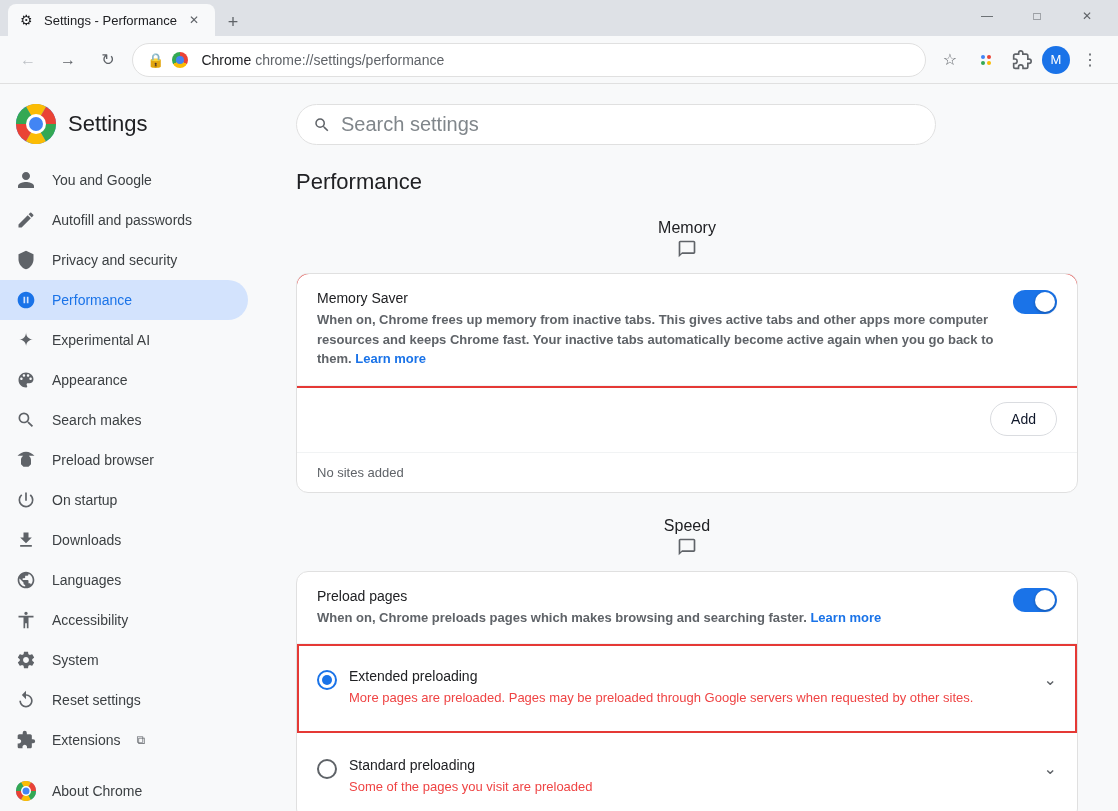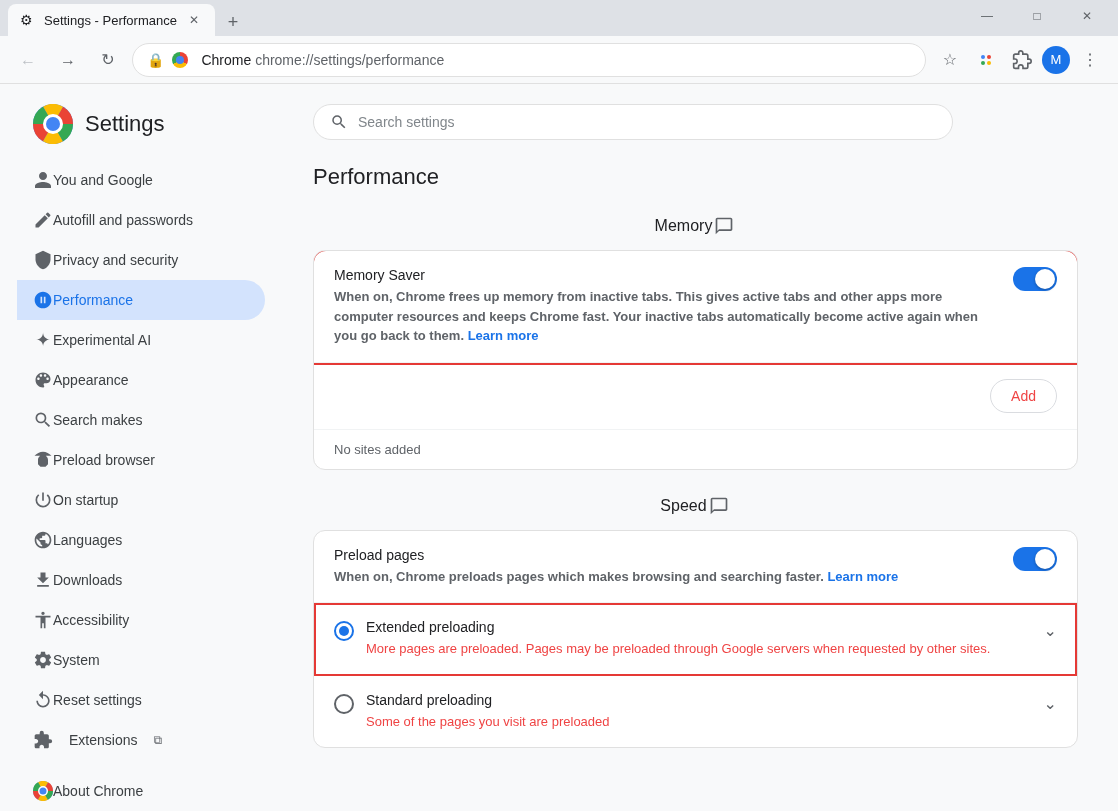--- a/index.html
+++ b/index.html
@@ -26,60 +26,60 @@
     .chrome-logo-small::after { content: ''; position: absolute; inset: 4px; border-radius: 50%; background: #4285f4; }
     .address-text { font-size: 14px; color: #202124; flex: 1; }
     .toolbar-icons { display: flex; align-items: center; gap: 4px; }
     .toolbar-icon { width: 32px; height: 32px; border-radius: 50%; display: flex; align-items: center; justify-content: center; cursor: pointer; color: #5f6368; font-size: 16px; }
     .profile-icon { width: 28px; height: 28px; border-radius: 50%; background: #1a73e8; color: white; display: flex; align-items: center; justify-content: center; font-size: 13px; font-weight: 500; cursor: pointer; }
 
     
     .main-content { display: flex; flex: 1; overflow: hidden; background: #f8f9fa; }
 
     
-    .sidebar { width: 256px; background: #f8f9fa; overflow-y: auto; padding: 8px 0; flex-shrink: 0; margin-left: 17px; }
+    .sidebar { width: 256px; background: #f8f9fa; overflow-y: auto; padding: 8px 0; flex-shrink: 0; }
     .settings-header { display: flex; align-items: center; gap: 12px; padding: 12px 16px 16px; }
     .chrome-logo { width: 40px; height: 40px; position: relative; }
     .settings-title { font-size: 22px; font-weight: 400; color: #202124; }
-    .sidebar-item { display: flex; align-items: center; padding: 10px 16px; cursor: pointer; border-radius: 0 24px 24px 0; margin-right: 8px; color: #3c4043; }
+    .sidebar-item { display: flex; align-items: center; gap: 16px; padding: 10px 16px; cursor: pointer; border-radius: 0 24px 24px 0; margin-right: 8px; color: #3c4043; }
     .sidebar-item.active { background: #d3e3fd; color: #1a73e8; font-weight: 500; }
     .sidebar-icon { width: 20px; height: 20px; display: flex; align-items: center; justify-content: center; color: #5f6368; font-size: 18px; flex-shrink: 0; }
     .sidebar-item.active .sidebar-icon { color: #1a73e8; }
     .sidebar-label { font-size: 14px; }
     .sidebar-item-with-ext { display: flex; align-items: center; gap: 16px; padding: 10px 16px; cursor: pointer; border-radius: 0 24px 24px 0; margin-right: 8px; color: #3c4043; }
     .ext-icon { font-size: 12px; color: #5f6368; }
 
     
     .content-area { flex: 1; overflow-y: auto; padding: 20px 40px; }
     .page-title { font-size: 22px; font-weight: 400; color: #202124; margin-bottom: 24px; }
 
-    .section-header { display: flex; align-items: center; justify-content: center; margin-bottom: 12px; }
+    .section-header { display: flex; align-items: center; justify-content: flex-start; margin-bottom: 12px; flex-direction: column; }
     .section-title { font-size: 16px; font-weight: 500; color: #202124; }
     .feedback-icon { width: 24px; height: 24px; display: flex; align-items: center; justify-content: center; color: #5f6368; cursor: pointer; font-size: 16px; }
 
     .card { background: #fff; border-radius: 12px; padding: 0; margin-bottom: 24px; border: 1px solid #e0e0e0; overflow: hidden; margin-top: 9px; }
     .card-item { padding: 16px 20px; display: flex; align-items: flex-start; justify-content: space-between; gap: 16px; border-bottom: 1px solid #f1f3f4; }
     .card-item:last-child { border-bottom: none; }
 
     .item-text { flex: 1; }
     .item-title { font-size: 14px; font-weight: 500; color: #202124; margin-bottom: 4px; }
     .item-desc { font-size: 13px; color: #5f6368; line-height: 1.5; font-weight: bold; }
     .item-desc a { color: #1a73e8; text-decoration: none; }
 
     
     .toggle { width: 44px; height: 24px; border-radius: 12px; background: #1a73e8; position: relative; cursor: pointer; flex-shrink: 0; }
     .toggle::after { content: ''; position: absolute; width: 20px; height: 20px; border-radius: 50%; background: white; top: 2px; right: 2px; transition: left 0.2s; box-shadow: 0 1px 3px rgba(0,0,0,0.3); }
 
     
-    .add-btn { padding: 8px 20px; border: 1px solid #dadce0; border-radius: 20px; background: #fff; color: #ef4444; font-size: 14px; cursor: pointer; white-space: nowrap; font-weight: 500; flex-shrink: 0; }
+    .add-btn { padding: 8px 20px; border: 1px solid #dadce0; border-radius: 20px; background: #fff; color: #0f172a; font-size: 14px; cursor: pointer; white-space: nowrap; font-weight: 500; flex-shrink: 0; }
 
     .no-sites { font-size: 13px; color: #5f6368; padding: 12px 20px; }
 
     
-    .radio-item { display: flex; align-items: flex-start; gap: 12px; padding: 16px 20px; position: relative; }
+    .radio-item { display: flex; align-items: flex-start; gap: 12px; padding: 24px 20px; position: relative; }
     .radio-item.highlighted { outline: 2px solid #e53935; outline-offset: -2px; }
     .radio-circle { width: 20px; height: 20px; border-radius: 50%; border: 2px solid #1a73e8; display: flex; align-items: center; justify-content: center; flex-shrink: 0; margin-top: 2px; cursor: pointer; }
     .radio-circle.filled::after { content: ''; width: 10px; height: 10px; border-radius: 50%; background: #1a73e8; }
     .radio-circle.empty { border-color: #5f6368; }
     .radio-text { flex: 1; }
     .radio-title { font-size: 14px; font-weight: 500; color: #202124; margin-bottom: 4px; }
     .radio-desc { font-size: 13px; color: #ef4444; line-height: 1.5; }
     .chevron { color: #5f6368; font-size: 16px; cursor: pointer; margin-top: 2px; }
 
     
@@ -231,33 +231,33 @@
           <svg width="20" height="20" viewBox="0 0 24 24" fill="#5f6368">
               <path d="M13 3h-2v10h2V3zm4.83 2.17l-1.42 1.42A6.92 6.92 0 0 1 19 12c0 3.87-3.13 7-7 7A7 7 0 0 1 5 12c0-2.28 1.08-4.3 2.58-5.42L6.17 5.17A8.932 8.932 0 0 0 3 12a9 9 0 0 0 18 0c0-2.74-1.23-5.18-3.17-6.83z"></path>
             </svg>
         </span>
         <span class="sidebar-label">On startup</span>
       </div>
 
       <div class="sidebar-item">
         <span class="sidebar-icon">
           <svg width="20" height="20" viewBox="0 0 24 24" fill="#5f6368">
+              <path d="M19 9h-4V3H9v6H5l7 7 7-7zM5 18v2h14v-2H5z"></path>
+            </svg>
+        </span>
+        <span class="sidebar-label">Downloads</span>
+      </div>
+
+      <div class="sidebar-item">
+        <span class="sidebar-icon">
+          <svg width="20" height="20" viewBox="0 0 24 24" fill="#5f6368">
               <path d="M12 2C6.48 2 2 6.48 2 12s4.48 10 10 10 10-4.48 10-10S17.52 2 12 2zm-1 17.93c-3.95-.49-7-3.85-7-7.93 0-.62.08-1.21.21-1.79L9 15v1c0 1.1.9 2 2 2v1.93zm6.9-2.54c-.26-.81-1-1.39-1.9-1.39h-1v-3c0-.55-.45-1-1-1H8v-2h2c.55 0 1-.45 1-1V7h2c1.1 0 2-.9 2-2v-.41c2.93 1.19 5 4.06 5 7.41 0 2.08-.8 3.97-2.1 5.39z"></path>
             </svg>
         </span>
         <span class="sidebar-label">Languages</span>
-      </div>
-
-      <div class="sidebar-item">
-        <span class="sidebar-icon">
-          <svg width="20" height="20" viewBox="0 0 24 24" fill="#5f6368">
-              <path d="M19 9h-4V3H9v6H5l7 7 7-7zM5 18v2h14v-2H5z"></path>
-            </svg>
-        </span>
-        <span class="sidebar-label">Downloads</span>
       </div>
 
       <div class="sidebar-item">
         <span class="sidebar-icon">
           <svg width="20" height="20" viewBox="0 0 24 24" fill="#5f6368">
               <path d="M12 2c1.1 0 2 .9 2 2s-.9 2-2 2-2-.9-2-2 .9-2 2-2zm9 7h-6v13h-2v-6h-2v6H9V9H3V7h18v2z"></path>
             </svg>
         </span>
         <span class="sidebar-label">Accessibility</span>
       </div>
@@ -310,21 +310,21 @@
       </div>
     </div>
 
     <div class="content-area">
 
       <div style="margin-bottom: 24px;">
         <div style="display:flex; align-items:center; background:#fff; border:1px solid #e0e0e0; border-radius:24px; padding: 8px 16px; gap:10px; max-width:640px;">
           <svg width="18" height="18" viewBox="0 0 24 24" fill="#5f6368">
               <path d="M15.5 14h-.79l-.28-.27A6.47 6.47 0 0 0 16 9.5 6.5 6.5 0 1 0 9.5 16c1.61 0 3.09-.59 4.23-1.57l.27.28v.79l5 4.99L20.49 19l-4.99-5zm-6 0C7.01 14 5 11.99 5 9.5S7.01 5 9.5 5 14 7.01 14 9.5 11.99 14 9.5 14z"></path>
             </svg>
-          <span style="color:#80868b; font-size:14px;">Search settings</span>
+          <span style="color:#80868b; font-size:20px;">Search settings</span>
         </div>
       </div>
 
       <div class="page-title">Performance</div>
 
       <div>
         <div class="section-header">
           <span class="section-title">Memory</span>
           <div class="feedback-icon">
             <svg width="20" height="20" viewBox="0 0 24 24" fill="#5f6368">

